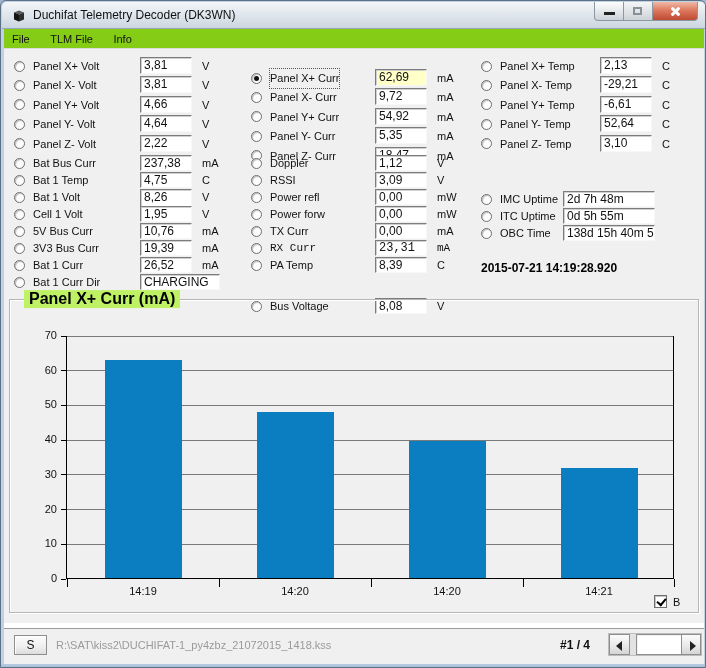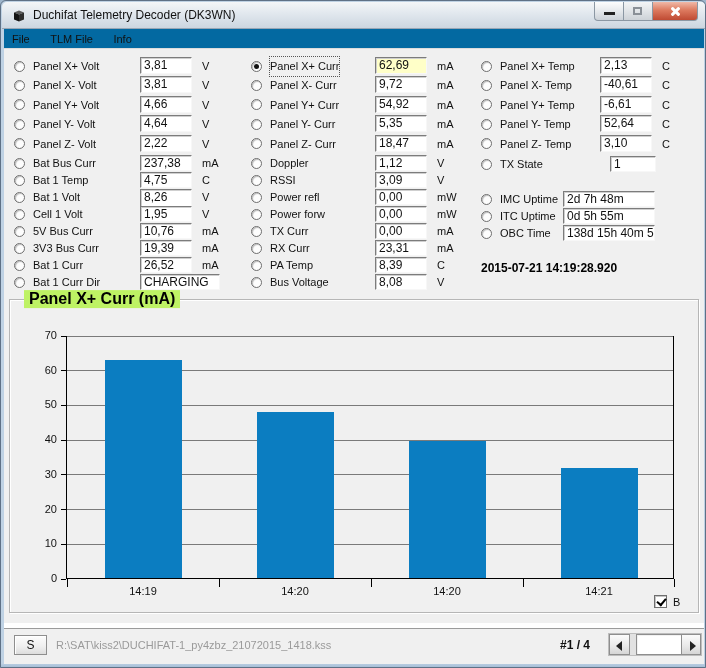--- a/index.html
+++ b/index.html
@@ -11,21 +11,21 @@
   .capbtns{position:absolute;right:8px;top:0;height:19px;display:flex;}
   .capbtn{height:19px;border:1px solid #8b97a3;border-top:none;position:relative;}
   .capbtn.min{width:30px;background:linear-gradient(#fdfdfd,#e8ebee 45%,#ccd2d8);border-radius:0 0 0 4px;}
   .capbtn.max{width:28px;background:linear-gradient(#f4f5f6,#e3e6e9 45%,#cdd2d7);border-left:none;border-right:none;}
   .capbtn.close{width:46px;background:linear-gradient(#f0b9a8,#dd7a5f 45%,#bf4a33);border-radius:0 0 4px 0;}
   .glyph-min{position:absolute;left:9px;bottom:5px;width:11px;height:3px;background:#222;}
   .glyph-max{position:absolute;left:9px;top:5px;width:9px;height:8px;border:2px solid #8a9097;}
   .glyph-x1,.glyph-x2{position:absolute;left:21px;top:4px;width:3px;height:11px;background:#fff;border-radius:1px;}
   .glyph-x1{transform:rotate(45deg);}
   .glyph-x2{transform:rotate(-45deg);}
-  .menubar{position:absolute;left:3px;top:28px;width:700px;height:20px;background:#0369a1;border-bottom:1px solid #dcdcdc;}
+  .menubar{position:absolute;left:3px;top:28px;width:700px;height:20px;background:#84cc16;border-bottom:1px solid #dcdcdc;}
   .menu-item{display:inline-block;padding:0 8px;font-size:11px;line-height:20px;color:#111;cursor:default;}
   .content{position:absolute;left:3px;top:48px;width:700px;height:574px;background:#f0f0f0;}
   .tl-group{position:absolute;}
   .tl-row{position:relative;}
   .radio{position:absolute;left:2px;top:50%;margin-top:-6px;width:11px;height:11px;border-radius:50%;background:#fdfdfd;border:1px solid #6e6e6e;box-shadow:inset 1px 1px 1px #bdbdbd;}
   .radio.sel::after{content:'';position:absolute;left:2px;top:2px;width:5px;height:5px;border-radius:50%;background:#111;}
   .tl-label{position:absolute;left:21px;top:0;font-size:11px;color:#111;white-space:nowrap;}
   .tl-label.focus{outline:1px dotted #555;}
   .field{position:absolute;top:0;background:#fff;border:1px solid #7c7c7c;border-right-color:#f7f7f7;border-bottom-color:#f7f7f7;box-shadow:inset 1px 1px 0 #cfcfcf;font-size:12px;color:#111;padding:0 0 0 3px;white-space:nowrap;overflow:hidden;}
   .field.hl{background:#ffffc8;}
@@ -116,21 +116,21 @@
           <div class="field" style="left: 128px; width: 52px; height: 17px; line-height: 15px;">4,64</div>
           <span class="unit" style="left: 190px; line-height: 19.4px;">V</span>
         </div>
         <div class="tl-row" style="height: 19.4px;">
           <span class="radio"></span>
           <span class="tl-label" style="line-height: 19.4px;">Panel Z- Volt</span>
           <div class="field" style="left: 128px; width: 52px; height: 17px; line-height: 15px;">2,22</div>
           <span class="unit" style="left: 190px; line-height: 19.4px;">V</span>
         </div>
       </div>
-    <div class="tl-group" style="left:245px;top:8px;width:230px;">
+    <div class="tl-group" style="left:245px;top:20px;width:230px;">
         <div class="tl-row" style="height: 19.4px;">
           <span class="radio sel"></span>
           <span class="tl-label focus" style="line-height: 19.4px;">Panel X+ Curr</span>
           <div class="field hl" style="left: 126px; width: 52px; height: 17px; line-height: 15px;">62,69</div>
           <span class="unit" style="left: 188px; line-height: 19.4px;">mA</span>
         </div>
         <div class="tl-row" style="height: 19.4px;">
           <span class="radio"></span>
           <span class="tl-label" style="line-height: 19.4px;">Panel X- Curr</span>
           <div class="field" style="left: 126px; width: 52px; height: 17px; line-height: 15px;">9,72</div>
@@ -158,21 +158,21 @@
     <div class="tl-group" style="left:475px;top:8px;width:222px;">
         <div class="tl-row" style="height: 19.4px;">
           <span class="radio"></span>
           <span class="tl-label" style="line-height: 19.4px;">Panel X+ Temp</span>
           <div class="field" style="left: 121px; width: 52px; height: 17px; line-height: 15px;">2,13</div>
           <span class="unit" style="left: 183px; line-height: 19.4px;">C</span>
         </div>
         <div class="tl-row" style="height: 19.4px;">
           <span class="radio"></span>
           <span class="tl-label" style="line-height: 19.4px;">Panel X- Temp</span>
-          <div class="field" style="left: 121px; width: 52px; height: 17px; line-height: 15px;">-40,61</div>
+          <div class="field" style="left: 121px; width: 52px; height: 17px; line-height: 15px;">-29,21</div>
           <span class="unit" style="left: 183px; line-height: 19.4px;">C</span>
         </div>
         <div class="tl-row" style="height: 19.4px;">
           <span class="radio"></span>
           <span class="tl-label" style="line-height: 19.4px;">Panel Y+ Temp</span>
           <div class="field" style="left: 121px; width: 52px; height: 17px; line-height: 15px;">-6,61</div>
           <span class="unit" style="left: 183px; line-height: 19.4px;">C</span>
         </div>
         <div class="tl-row" style="height: 19.4px;">
           <span class="radio"></span>
@@ -261,44 +261,37 @@
           <span class="tl-label" style="line-height: 17px;">Power forw</span>
           <div class="field" style="left: 126px; width: 52px; height: 16px; line-height: 14px;">0,00</div>
           <span class="unit" style="left: 188px; line-height: 17px;">mW</span>
         </div>
         <div class="tl-row" style="height: 17px;">
           <span class="radio"></span>
           <span class="tl-label" style="line-height: 17px;">TX Curr</span>
           <div class="field" style="left: 126px; width: 52px; height: 16px; line-height: 14px;">0,00</div>
           <span class="unit" style="left: 188px; line-height: 17px;">mA</span>
         </div>
-        <div class="tl-row" style="height: 17px;">
+        <div class="tl-row" style="height: 17px; font-family: Liberation Mono, monospace;">
           <span class="radio"></span>
           <span class="tl-label" style="line-height: 17px;">RX Curr</span>
           <div class="field" style="left: 126px; width: 52px; height: 16px; line-height: 14px;">23,31</div>
           <span class="unit" style="left: 188px; line-height: 17px;">mA</span>
         </div>
         <div class="tl-row" style="height: 17px;">
           <span class="radio"></span>
           <span class="tl-label" style="line-height: 17px;">PA Temp</span>
           <div class="field" style="left: 126px; width: 52px; height: 16px; line-height: 14px;">8,39</div>
           <span class="unit" style="left: 188px; line-height: 17px;">C</span>
         </div>
-        <div class="tl-row" style="height: 17px;">
+        <div class="tl-row" style="height: 17px; margin-top: 24px;">
           <span class="radio"></span>
           <span class="tl-label" style="line-height: 17px;">Bus Voltage</span>
           <div class="field" style="left: 126px; width: 52px; height: 16px; line-height: 14px;">8,08</div>
           <span class="unit" style="left: 188px; line-height: 17px;">V</span>
-        </div>
-      </div>
-    <div class="tl-group" style="left:475px;top:107px;width:222px;">
-        <div class="tl-row" style="height: 17px;">
-          <span class="radio"></span>
-          <span class="tl-label" style="line-height: 17px;">TX State</span>
-          <div class="field" style="left: 131px; width: 46px; height: 16px; line-height: 14px;">1</div>
         </div>
       </div>
     <div class="tl-group" style="left:475px;top:142px;width:222px;">
         <div class="tl-row" style="height: 17px;">
           <span class="radio"></span>
           <span class="tl-label" style="line-height: 17px;">IMC Uptime</span>
           <div class="field" style="left: 84px; width: 92px; height: 16px; line-height: 14px;">2d 7h 48m</div>
         </div>
         <div class="tl-row" style="height: 17px;">
           <span class="radio"></span>

